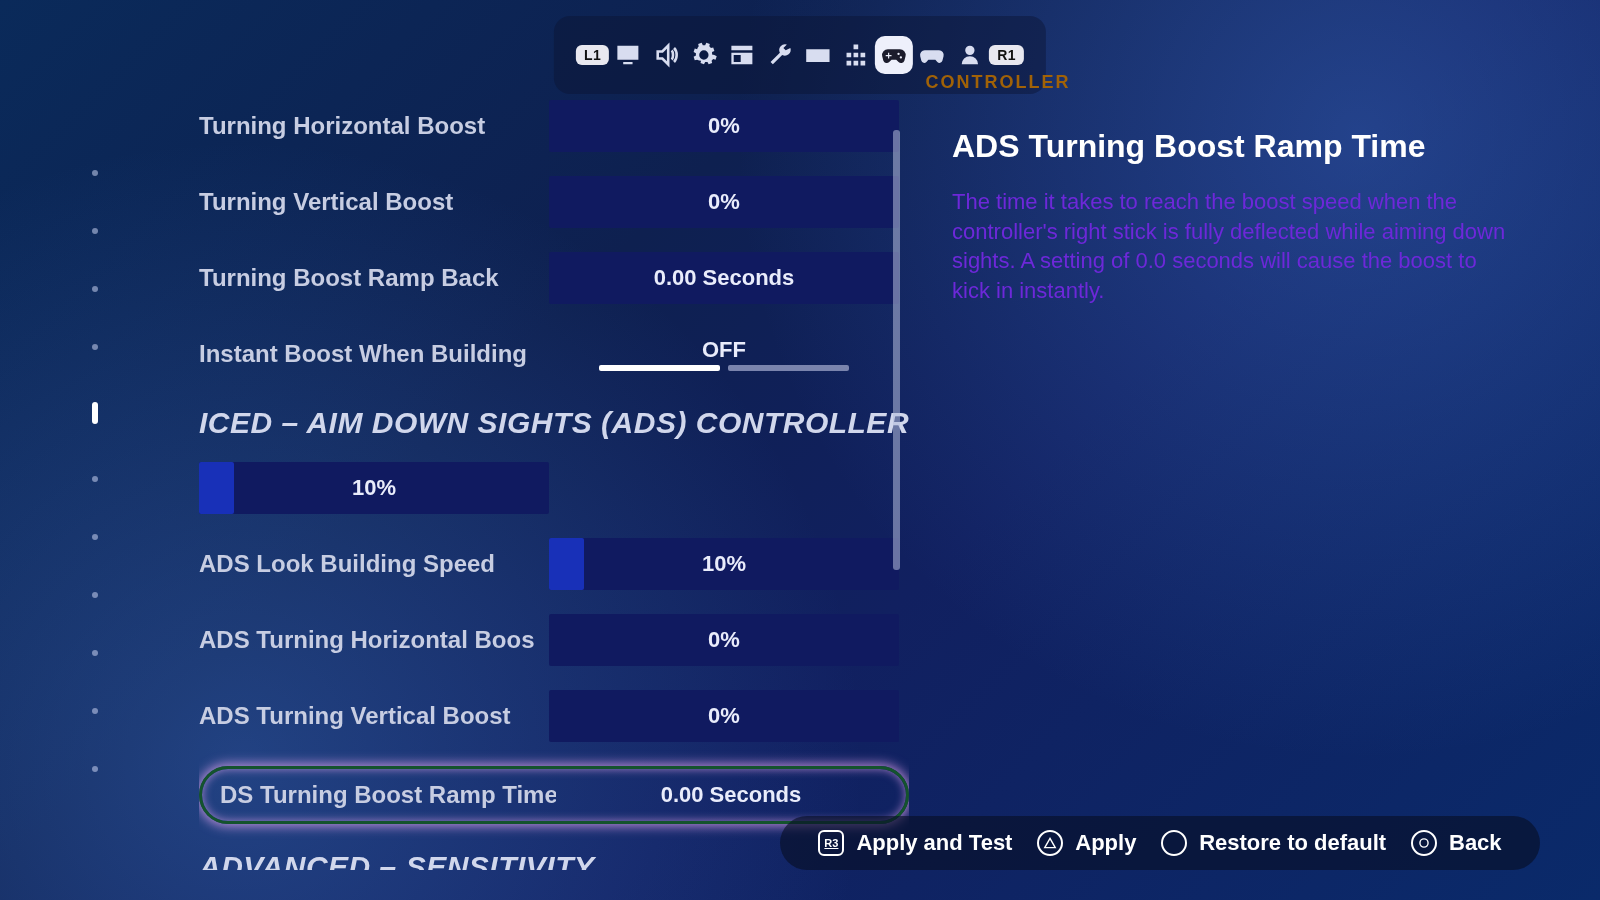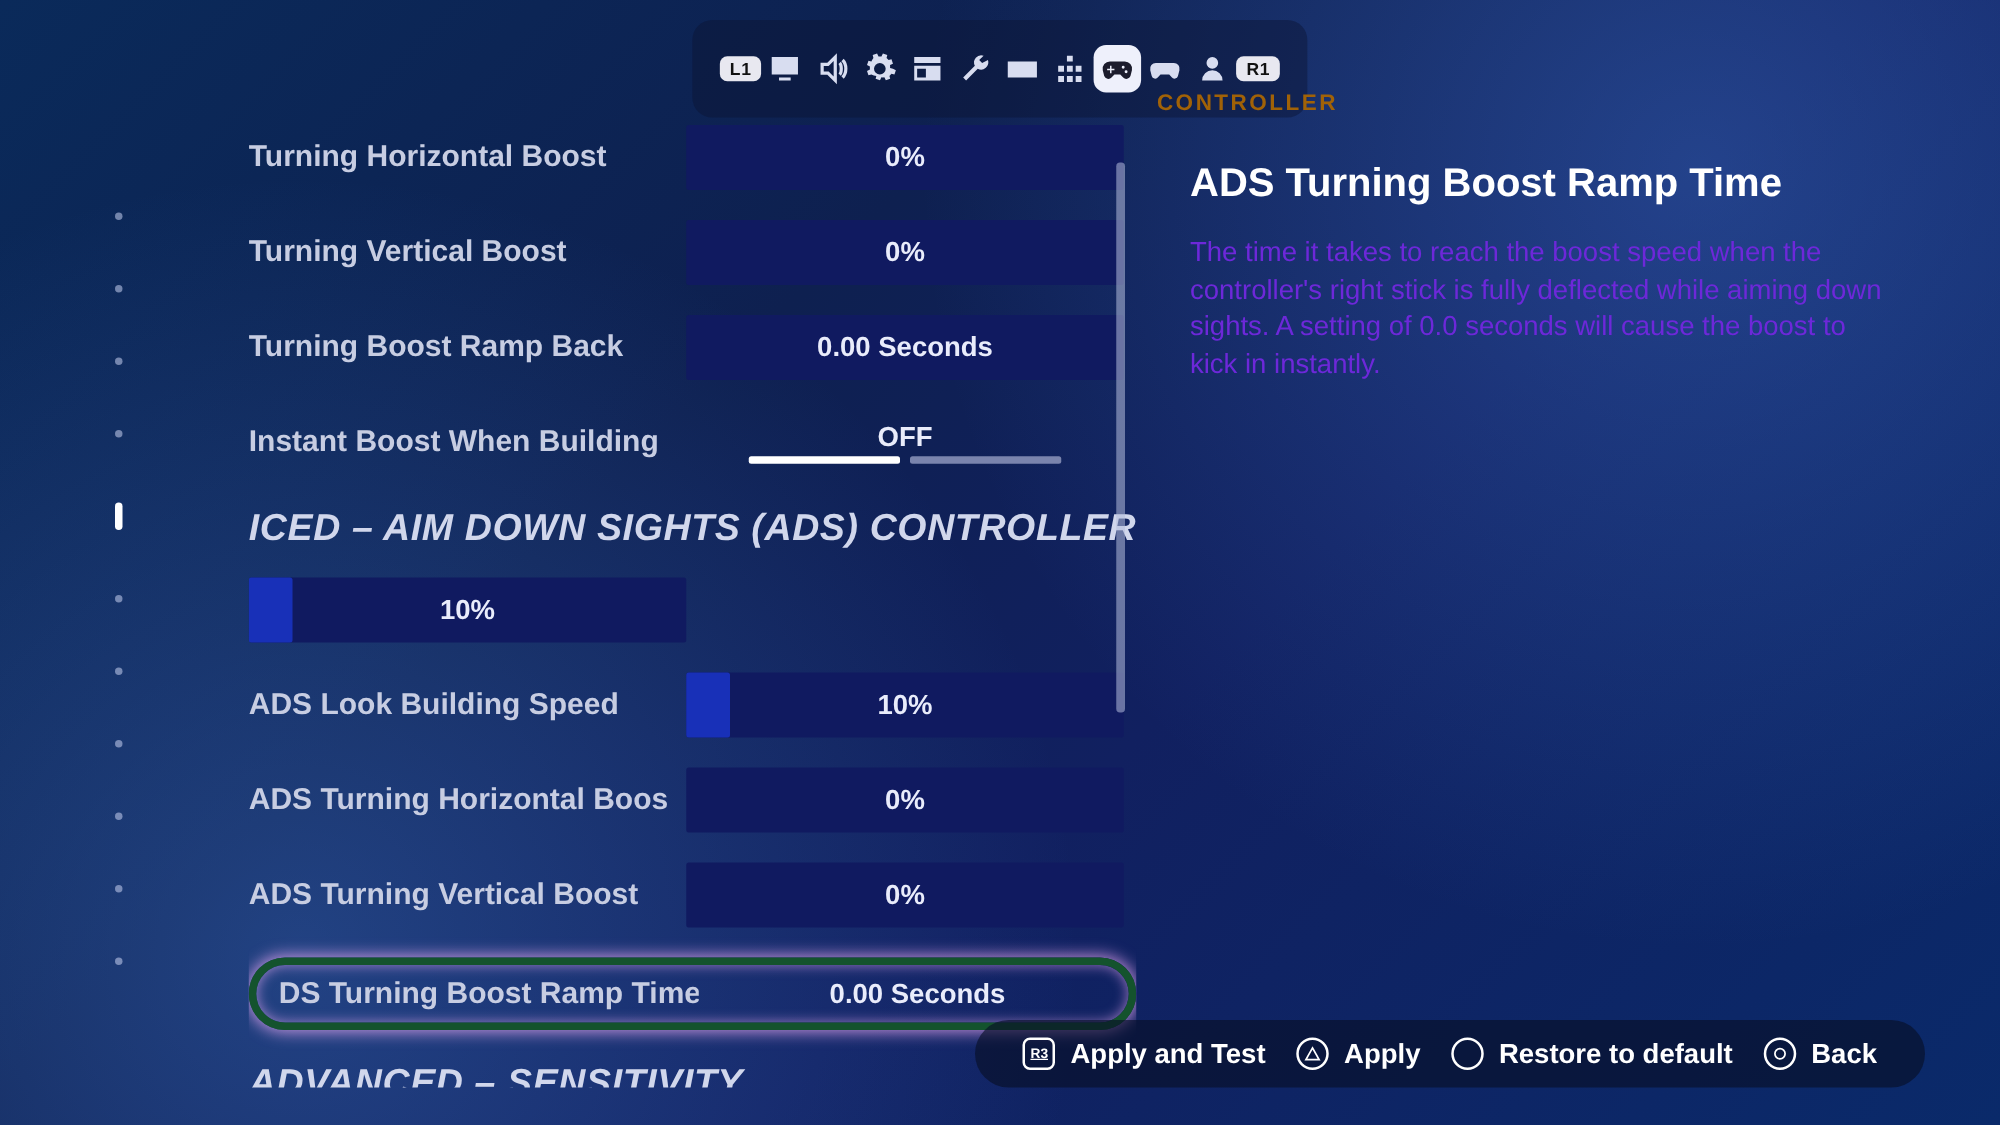--- a/index.html
+++ b/index.html
@@ -72,21 +72,21 @@
   }
   .value-slot.bar span{position:relative;z-index:1;}
 
   .value-slot.toggle{background:transparent;flex-direction:column;gap:2px;}
   .toggle-track{display:flex;width:250px;height:6px;gap:8px;}
   .toggle-track .seg{flex:1;height:6px;border-radius:2px;}
   .toggle-track .seg.on{background:#fff;}
   .toggle-track .seg.off{background:#7a84ad;}
 
   .row.selected{
-    border:6px solid #14532d;border-radius:30px;
+    border:3px solid #14532d;border-radius:30px;
     box-shadow:0 0 12px 2px rgba(255,180,255,.7),inset 0 0 10px rgba(255,180,255,.6);
     height:58px;padding:0 4px;
   }
   .row.selected .label{padding-left:14px;}
   .row.selected .value-slot{background:transparent;}
 
   .section-header{
     font-size:30px;font-weight:900;font-style:italic;color:#d1d7ec;
     letter-spacing:.5px;margin:26px 0 22px 0;white-space:nowrap;overflow:hidden;
   }

